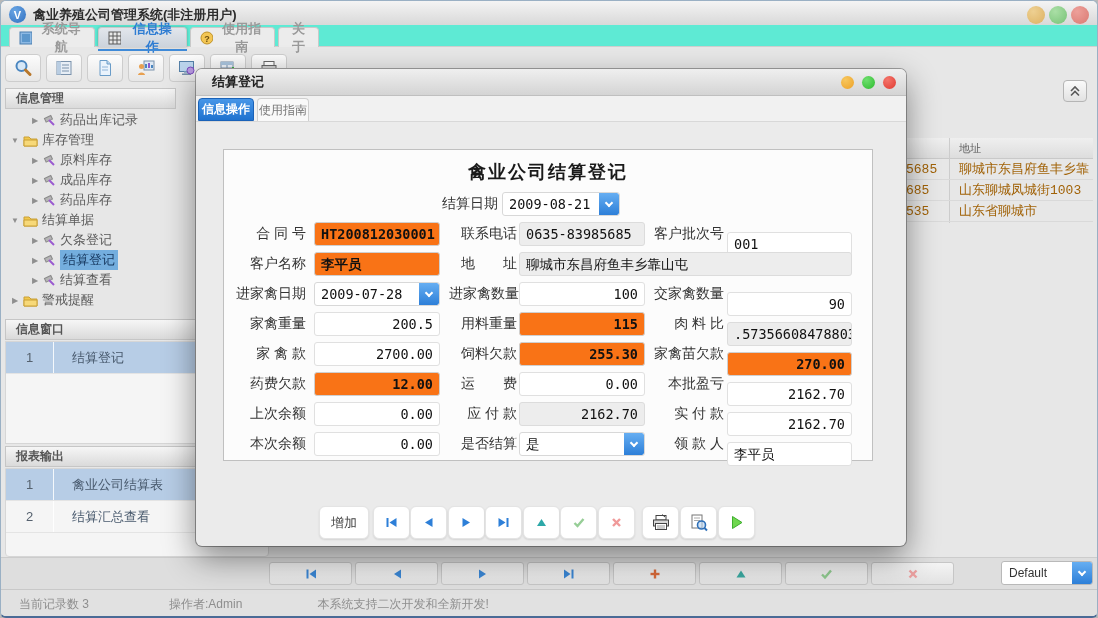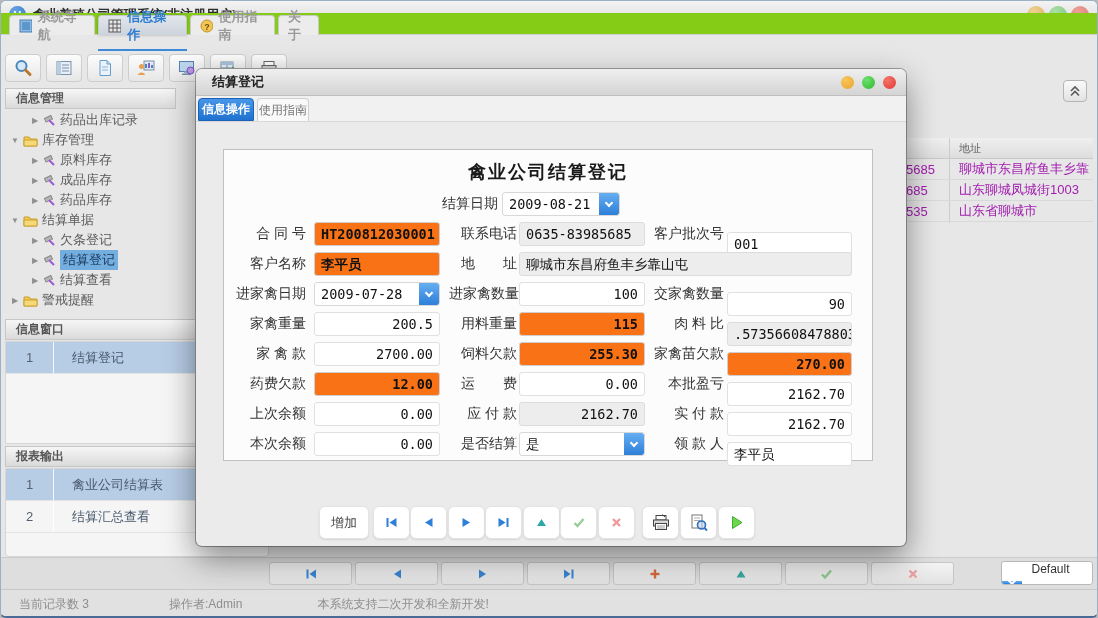--- a/index.html
+++ b/index.html
@@ -14,21 +14,21 @@
   .app-icon { width:17px; height:17px; border-radius:50%; background:radial-gradient(circle at 35% 30%,#6aa6e4,#2f6fc0);
               color:#fff; font-size:11px; font-weight:bold; display:flex; align-items:center; justify-content:center; margin-right:7px; }
   .titlebar-text { font-size:13px; font-weight:bold; color:#2c2c2c; }
   .lights { position:absolute; right:8px; top:5px; display:flex; gap:4px; }
   .light { width:18px; height:18px; border-radius:50%; }
   .l-amber { background:radial-gradient(circle at 35% 30%,#f0d394,#dfb returns;); background:radial-gradient(circle at 35% 30%,#eed092,#ddb161); }
   .l-green { background:radial-gradient(circle at 35% 30%,#aadfa6,#77c276); }
   .l-red   { background:radial-gradient(circle at 35% 30%,#eda09a,#da7a72); }
 
   
-  .tabbar { position:absolute; left:0; top:12px; width:100%; height:22px; background:#84cc16; border-bottom:1px solid #cfcfcf; }
+  .tabbar { position:absolute; left:0; top:24px; width:100%; height:22px; background:#5eead4; border-bottom:1px solid #cfcfcf;text-align:center; }
   .mtab { position:absolute; top:2px; height:20px; display:flex; align-items:center; gap:6px; padding:0 9px;
           background:#ececec; border:1px solid #c9c9c9; border-bottom:none; border-radius:4px 4px 0 0;
           font-size:13px; font-weight:bold; color:#9a9a9a; }
   .mtab.active { background:linear-gradient(#e2e6ec,#ccd3dc); color:#2e7cd2; box-shadow:0 0 3px rgba(0,0,0,.25); }
   .active-underline { position:absolute; top:48px; left:97px; width:89px; height:2px; background:#3f8ad8; z-index:3; }
 
   
   .toolbar { position:absolute; left:0; top:50px; width:100%; height:34px; }
   .tbtn { position:absolute; top:3px; width:36px; height:28px; background:linear-gradient(#fcfcfc,#e7e7e7);
           border:1px solid #cdcdcd; border-radius:4px; display:flex; align-items:center; justify-content:center; }
@@ -50,33 +50,33 @@
   .lrow.sel { background:#b7cde6; }
   .lnum { width:48px; text-align:center; border-right:1px solid rgba(255,255,255,.85); align-self:stretch;
           display:flex; align-items:center; justify-content:center; color:#55616e; }
   .llabel { padding-left:18px; }
 
   
   .bg-table-header { position:absolute; left:905px; top:137px; width:187px; height:21px;
                      background:linear-gradient(#efefef,#dddddd); border-bottom:1px solid #c9c9c9;
                      font-size:11px; color:#5f5f5f; display:flex; align-items:center; }
   .bg-row { position:absolute; left:905px; width:187px; height:21px; border-bottom:1px solid #d9d9d9;
-            font-size:13px; color:#a21caf; display:flex; align-items:center; }
+            font-size:13px; color:#a16207; display:flex; align-items:center;font-family:Liberation Mono, monospace; }
   .bg-left { width:42px; overflow:hidden; flex:none; }
   .bg-addr { padding-left:11px; white-space:nowrap; overflow:hidden; }
   .vline { position:absolute; left:948px; top:137px; width:1px; height:85px; background:#cccccc; }
   .collapse-btn { position:absolute; left:1062px; top:79px; width:24px; height:22px; background:linear-gradient(#fafafa,#e2e2e2);
                   border:1px solid #b5b5b5; border-radius:4px; display:flex; align-items:center; justify-content:center; }
 
   
   .bottom-strip { position:absolute; left:0; top:556px; width:100%; height:32px; background:#dedede; border-top:1px solid #cccccc; }
   .bnav { position:absolute; top:561px; width:83px; height:23px; background:linear-gradient(#f4f4f4,#e2e2e2);
           border:1px solid #c6c6c6; border-radius:3px; display:flex; align-items:center; justify-content:center; }
   .profile-select { position:absolute; left:1000px; top:560px; width:92px; height:24px; background:#fff;
-                    border:1px solid #b9b9b9; border-radius:3px; display:flex; align-items:center; overflow:hidden;flex-direction:column; }
+                    border:1px solid #b9b9b9; border-radius:3px; display:flex; align-items:center; overflow:hidden; }
   .profile-select .val { flex:1; font-size:12px; color:#333; padding-left:7px; }
   .dd-btn { width:20px; align-self:stretch; background:linear-gradient(#66aef2,#2d7fd8);
             display:flex; align-items:center; justify-content:center; flex:none; }
   .chev { width:6px; height:6px; border-right:2px solid #fff; border-bottom:2px solid #fff; transform:rotate(45deg); margin-top:-3px; }
   .statusbar { position:absolute; left:0; top:588px; width:100%; height:30px; background:#e1e1e1; border-top:1px solid #c8c8c8;
                display:flex; align-items:center; font-size:12px; color:#8e8e8e; }
   .statusbar span { margin-left:18px; }
   .statusbar .s2 { margin-left:80px; } .statusbar .s3 { margin-left:75px; }
 
   

